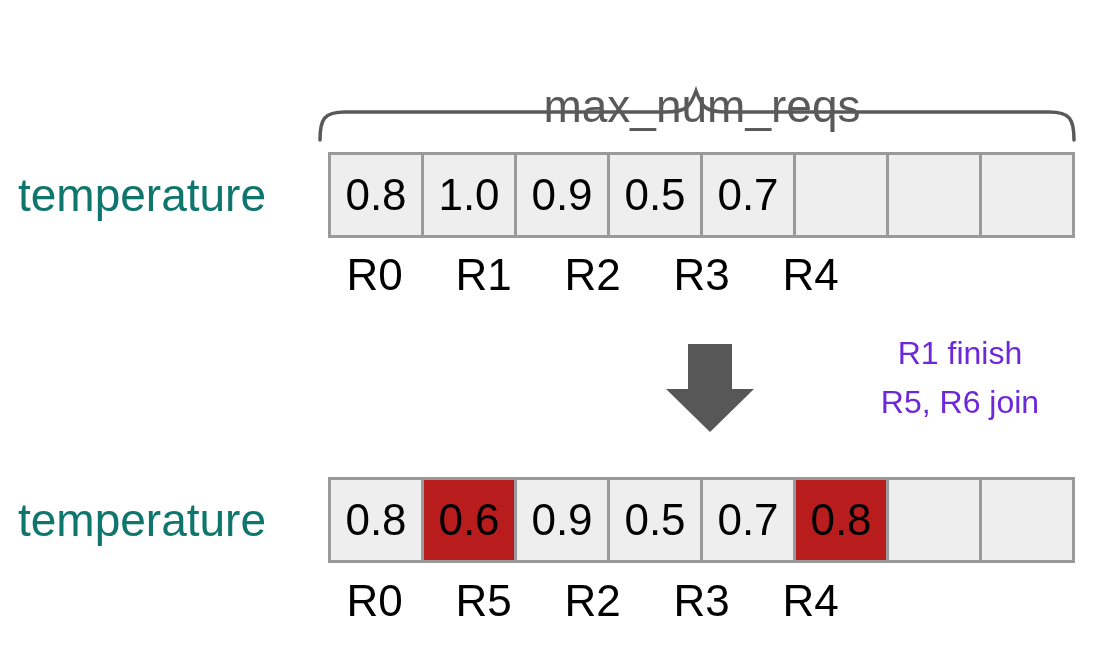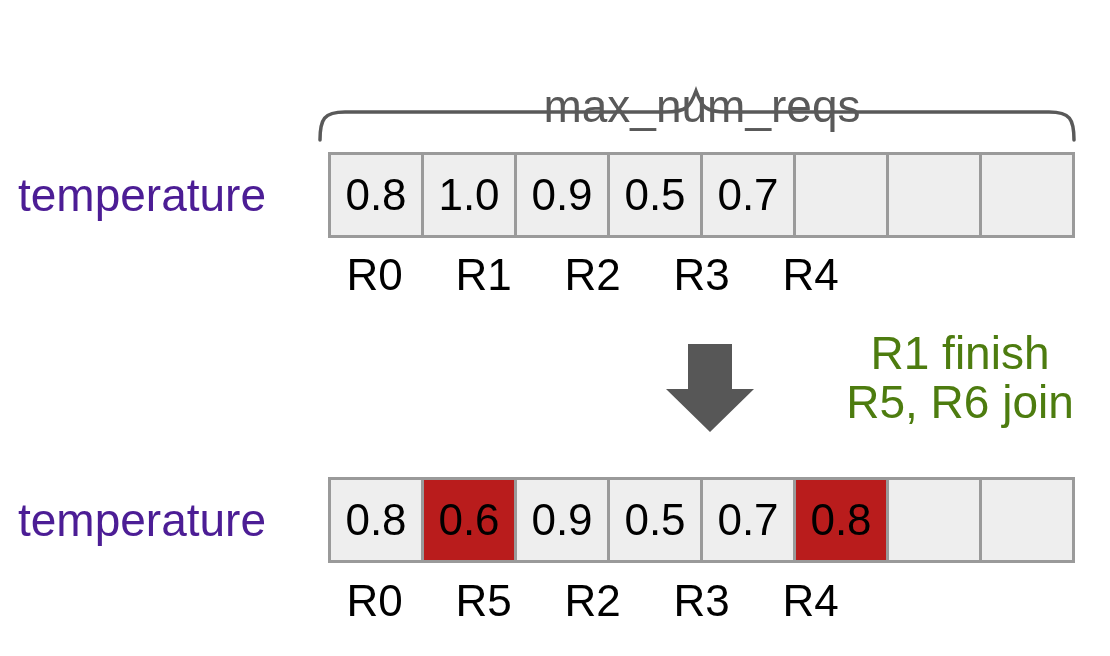--- a/index.html
+++ b/index.html
@@ -32,21 +32,21 @@
   }
 
   
   .temp-label {
     position: absolute;
     left: 18px;
     height: 86px;
     display: flex;
     align-items: center;
     font-size: 46px;
-    color: #4c1d95;
+    color: #0f766e;
     white-space: nowrap;
   }
   .temp-label.row1 { top: 152px; }
   .temp-label.row2 { top: 477px; }
 
   .cells {
     position: absolute;
     left: 328px;
     display: flex;
   }
@@ -88,23 +88,23 @@
   
   .arrow-svg {
     position: absolute;
     left: 666px; top: 344px;
     width: 88px; height: 88px;
   }
   .transition-note {
     position: absolute;
     left: 810px; top: 329px; width: 300px;
     text-align: center;
-    font-size: 46px;
+    font-size: 32px;
     line-height: 49px;
-    color: #4d7c0f;
+    color: #6d28d9;
     white-space: nowrap;
   }
 </style>
 </head>
 <body>
 
 <div class="canvas">
 
   <div class="brace-label">max_num_reqs</div>
 

